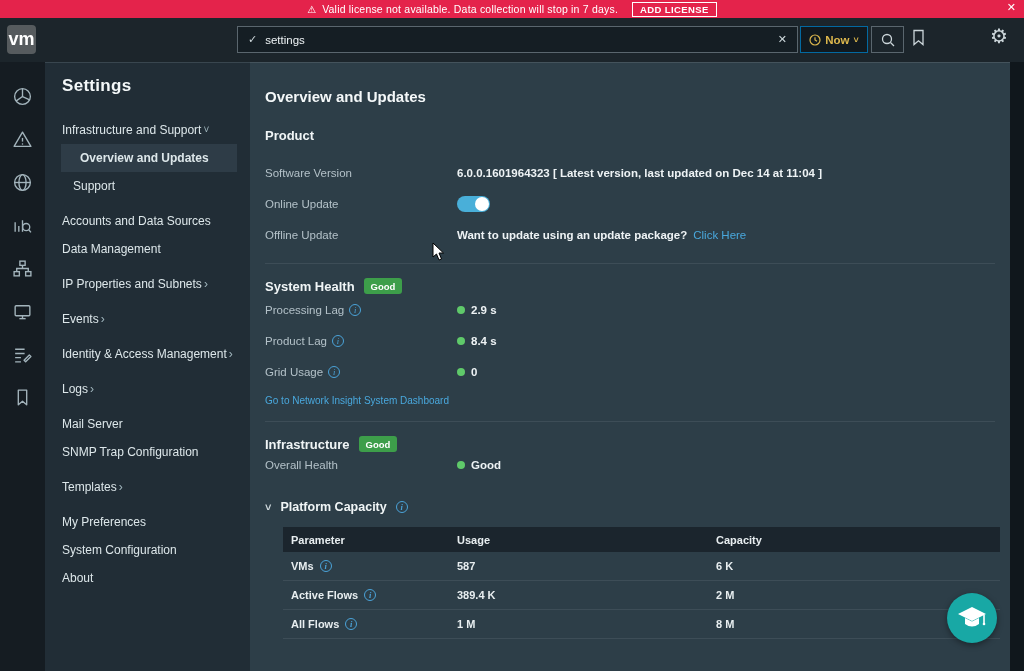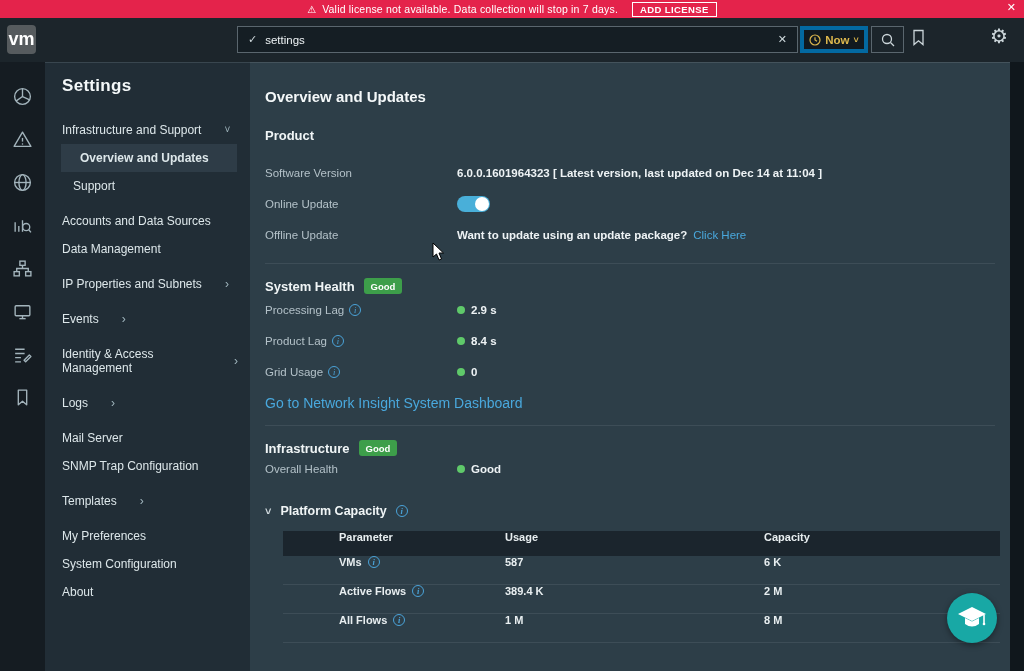--- a/index.html
+++ b/index.html
@@ -38,21 +38,21 @@
   }
   .searchbar {
     position:absolute; left:237px; top:8px; width:561px; height:27px;
     background:#151e24; border:1px solid #5a666e;
     display:flex; align-items:center; font-size:11.5px; color:#eef3f5;
   }
   .searchbar .chk { color:#cfd9dd; margin:0 8px 0 10px; font-size:11px; }
   .searchbar .clear { margin-left:auto; margin-right:10px; color:#cfd9dd; font-size:11px; cursor:pointer; }
   .nowbox {
     position:absolute; left:800px; top:8px; width:68px; height:27px;
-    background:#11191f; border:4px solid #0369a1;
+    background:#11191f; border:1px solid #0369a1;
     display:flex; align-items:center; justify-content:center; gap:4px;
     color:#dcb74d; font-size:11.5px; font-weight:bold; cursor:pointer;
   }
   .nowbox .chev { font-size:9px; }
   .searchbtn {
     position:absolute; left:871px; top:8px; width:33px; height:27px;
     border:1px solid #5a666e; display:flex; align-items:center; justify-content:center; cursor:pointer;
   }
   .nav-bookmark { position:absolute; left:912px; top:11px; cursor:pointer; }
   .nav-gear {
@@ -69,21 +69,21 @@
   
   .sidebar {
     position:absolute; top:62px; left:45px; width:205px; height:609px;
     background:#212d36; border-top:1px solid #39464f;
     padding-top:13px; font-size:12px; color:#dde7ea;
   }
   .sidebar .title {
     font-size:17px; font-weight:bold; color:#f4f8f9; padding:0 0 20px 17px; letter-spacing:.3px;
   }
   .side-item {
-    display:flex; align-items:center; gap:23px;
+    display:flex; align-items:center; gap:2px;
     padding:7px 12px 7px 17px; cursor:pointer; line-height:14px;
   }
   .side-item.sub { padding-left:28px; }
   .side-item.selected { background:#2e3c47; margin:0 13px 0 16px; padding-left:19px; font-weight:bold; }
   .side-item.gap { margin-top:7px; }
   .side-item .chev { color:#9fb4bc; font-size:12px; }
   .side-item .chevd { color:#9fb4bc; font-size:10px; }
   
   .main {
     position:absolute; top:62px; left:250px; width:760px; height:609px;
@@ -107,26 +107,26 @@
   .dot { width:8px; height:8px; border-radius:50%; background:#5fc96a; flex:none; }
   .toggle {
     width:33px; height:16px; border-radius:8px; background:#49afd9; position:relative; cursor:pointer;
   }
   .toggle .knob {
     position:absolute; right:1px; top:1px; width:14px; height:14px; border-radius:50%; background:#fff;
   }
   .link { color:#49a8dd; cursor:pointer; font-weight:normal; }
   .divider { border-top:1px solid #3d4d57; margin:13px 0 0 0; }
   .mt14 { margin-top:14px; } .mt22 { margin-top:22px; }
-  .sys-link { font-size:14px; margin-top:8px; display:inline-block; }
+  .sys-link { font-size:10px; margin-top:8px; display:inline-block; }
   .pc-head { display:flex; align-items:center; gap:9px; font-size:12.5px; font-weight:bold; color:#f0f5f6; }
   .pc-head .chevd { font-size:11px; color:#cfd9dd; cursor:pointer; }
   
   .tbl { margin:13px 0 0 18px; width:717px; font-size:11px; }
-  .trow { display:flex; align-items:flex-start; height:29px; border-bottom:1px solid #3d4d57;padding-left:48px; }
+  .trow { display:flex; align-items:center; height:29px; border-bottom:1px solid #3d4d57; }
   .trow.head { height:25px; background:#1b252d; color:#dbe4e8; font-weight:bold; border-bottom:none; }
   .tc1 { width:174px; padding-left:8px; display:flex; align-items:center; gap:6px; font-weight:bold; color:#e8eef0; }
   .trow.head .tc1 { font-weight:bold; }
   .tc2 { width:259px; color:#e8eef0; font-weight:bold; }
   .tc3 { flex:1; color:#e8eef0; font-weight:bold; }
   
   .fab {
     position:absolute; left:947px; top:593px; width:50px; height:50px; border-radius:50%;
     background:#18a8a5; display:flex; align-items:center; justify-content:center; cursor:pointer;
     box-shadow:0 2px 6px rgba(0,0,0,.4);

